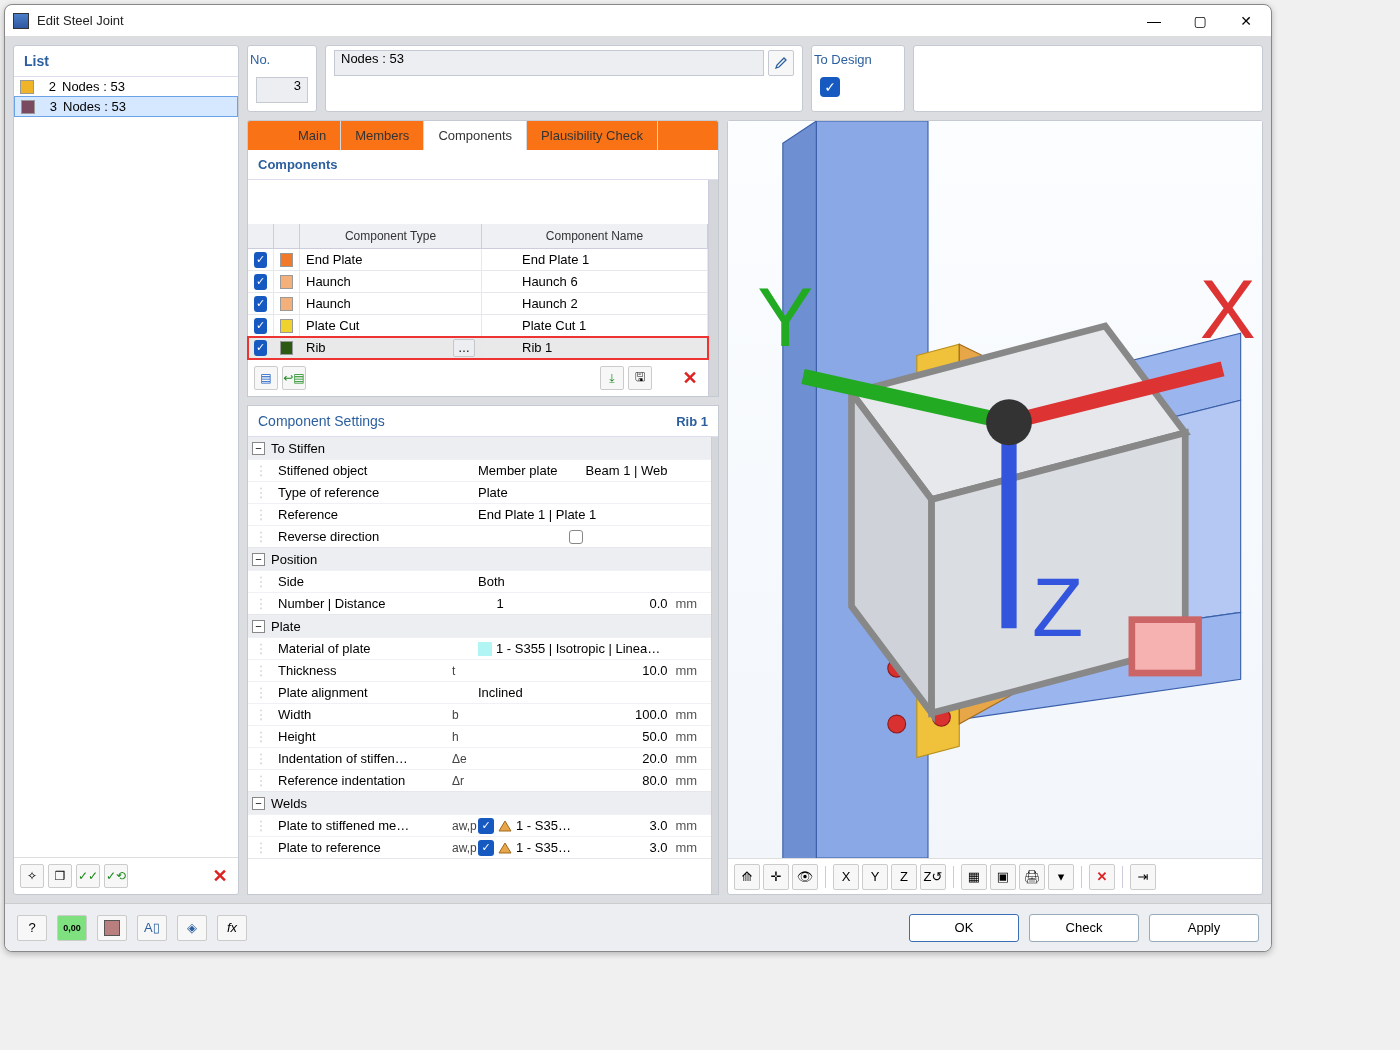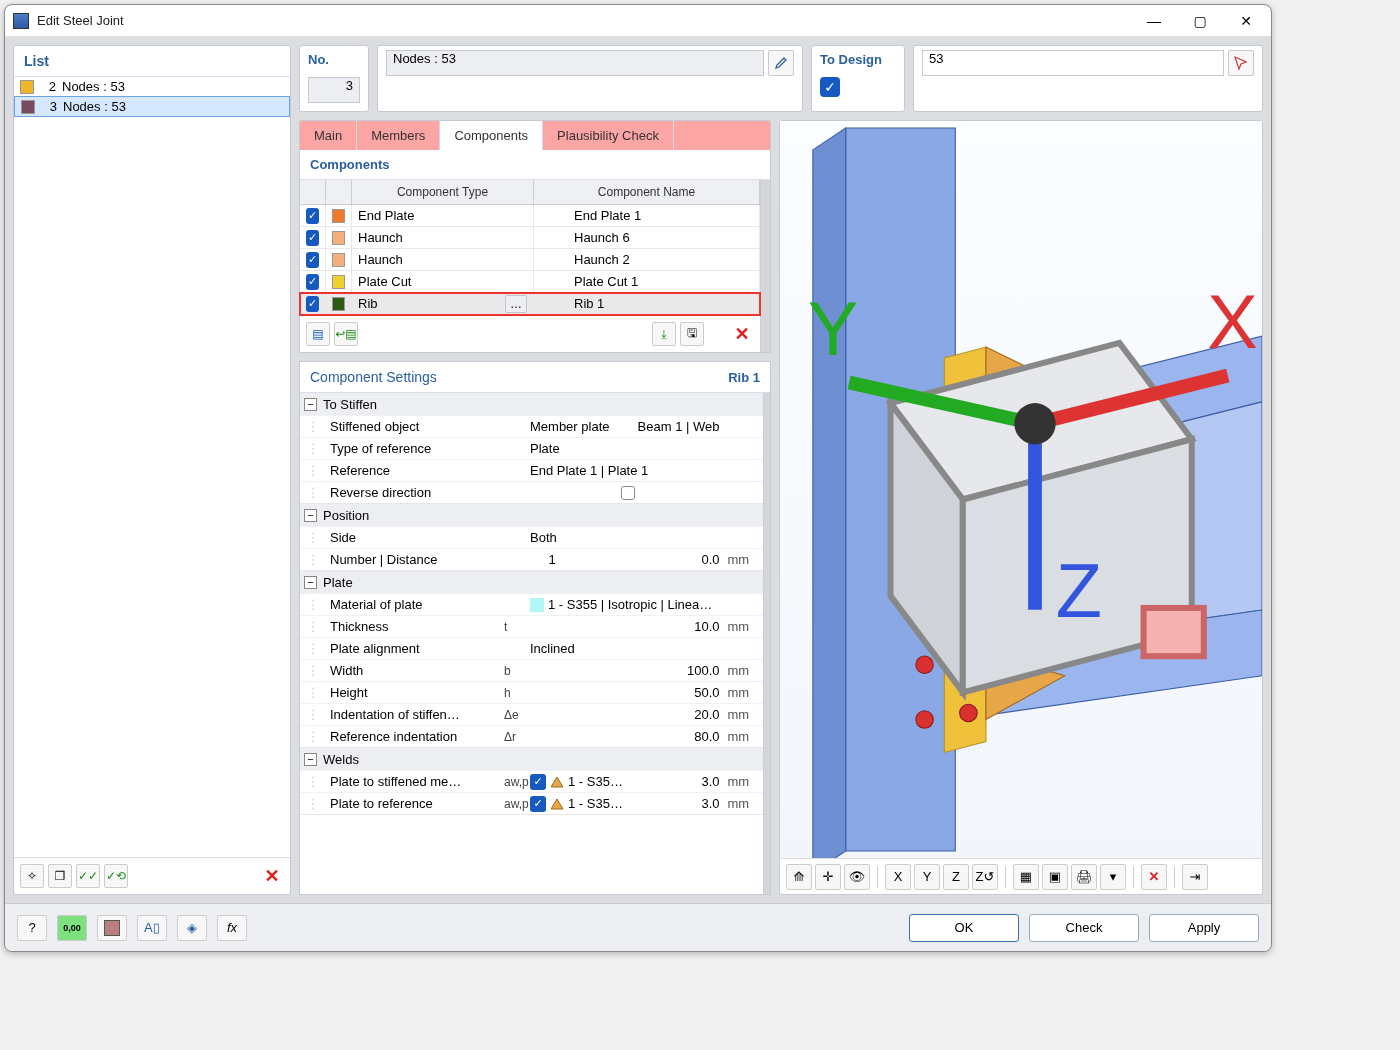--- a/index.html
+++ b/index.html
@@ -18,57 +18,57 @@
 .titlebar .title { font-size:13px; color:#222; flex:1; }
 .titlebar .winbtn { width:46px; height:30px; display:flex; align-items:center; justify-content:center; cursor:pointer; font-size:14px; }
 
 .content { flex:1; display:flex; gap:8px; padding:8px; background:#dcdde1; overflow:hidden; }
 
 .panel { background:#fff; border:1px solid #c5c9d1; border-radius:3px; }
 .panel-header { font-size:14px; color:#2b5f9e; font-weight:600; padding:7px 10px; border-bottom:1px solid #dde; }
 .panel-header.small { font-size:13px; }
 
 
-.left-col { width:278px; display:flex; flex-direction:column; gap:8px; }
+.left-col { width:226px; display:flex; flex-direction:column; gap:8px; }
 .list-panel { flex:1; display:flex; flex-direction:column; }
 .list-body { flex:1; font-size:13px; }
 .list-row { display:flex; align-items:center; padding:2px 6px; gap:4px; cursor:pointer; }
 .list-row.sel { background:#d5e8ff; border:1px solid #6aa3e8; }
 .list-row .num { width:18px; text-align:right; margin-right:2px;}
 .swatch { width:14px; height:14px; border:1px solid #999; display:inline-block; }
 .list-toolbar { display:flex; align-items:center; gap:4px; padding:6px; border-top:1px solid #ddd; }
 .list-toolbar .spacer { flex:1; }
 .tbtn { width:24px; height:24px; border:1px solid #ccc; background:#f7f7f7; display:flex; align-items:center; justify-content:center; cursor:pointer; font-size:12px; border-radius:2px;}
 .tbtn.danger { color:#d22; font-weight:bold; border:none; background:none; font-size:18px;}
 
 
 .mid-col { flex:1; display:flex; flex-direction:column; gap:8px; min-width:0; }
 .top-fields { display:flex; gap:8px; }
 .field-group { display:flex; flex-direction:column; background:#fff; border:1px solid #c5c9d1; border-radius:3px; }
-.field-group .lbl { font-size:13px; color:#2b5f9e; font-weight:700; padding:6px 8px; }
+.field-group .lbl { font-size:13px; color:#2b5f9e; font-weight:400; padding:6px 2px; }
 .field-group .val { padding:4px 8px 8px; }
 .field-group input[type=text], .field-group .textbox {
   width:100%; height:26px; border:1px solid #c5c9d1; background:#eceef1; padding:0 6px; font-size:13px;
 }
 .name-row { display:flex; gap:4px; align-items:center; padding:4px 8px 8px;}
 .name-row .textbox { flex:1; }
 .iconbtn { width:26px; height:26px; border:1px solid #c5c9d1; background:#f7f7f7; display:flex; align-items:center; justify-content:center; cursor:pointer; border-radius:2px; }
 .checkbox { width:20px; height:20px; border-radius:4px; background:#1559c1; display:flex; align-items:center; justify-content:center; color:#fff; font-size:14px; cursor:pointer; }
 .checkbox.sm { width:16px; height:16px; font-size:11px; border-radius:3px;}
 
 .mid-body { flex:1; display:flex; gap:8px; min-height:0; }
 .mid-left { width:472px; display:flex; flex-direction:column; min-height:0; }
-.tabs { display:flex; background:#fca5a5; border:1px solid #c5c9d1; border-bottom:none; border-top-left-radius:3px; border-top-right-radius:3px; }
+.tabs { display:flex; background:#f97316; border:1px solid #c5c9d1; border-bottom:none; border-top-left-radius:3px; border-top-right-radius:3px;padding-left:36px; }
 .tab { padding:7px 14px; font-size:13px; color:#333; cursor:pointer; border-right:1px solid #d5d8dd;}
 .tab.active { background:#fff; font-weight:500; }
 
 .mid-left-body { flex:1; display:flex; flex-direction:column; gap:8px; overflow:hidden; }
 .components-panel { background:#fff; border:1px solid #c5c9d1; border-top:none; display:flex; flex-direction:column; }
 .comp-table { display:flex; flex-direction:column; font-size:13px; }
-.comp-head { display:flex; background:#eef0f4; border-bottom:1px solid #ccd; font-size:12px; color:#333; }
+.comp-head { display:flex; background:#eef0f4; border-bottom:1px solid #ccd; font-size:12px; color:#333;margin-top:44px; }
 .comp-head .ch { padding:5px 6px; border-right:1px solid #ccd; }
 .ch-chk{width:26px;} .ch-sw{width:26px;} .ch-type{width:182px;} .ch-name{flex:1;}
 .comp-row { display:flex; align-items:center; border-bottom:1px solid #e5e7eb; height:22px; }
 .comp-row .c { padding:1px 6px; border-right:1px solid #e5e7eb; height:100%; display:flex; align-items:center;}
 .c-chk{width:26px;justify-content:center;} .c-sw{width:26px;justify-content:center;} .c-type{width:182px;} .c-name{flex:1;margin-left:34px;}
 .comp-row.sel { background:#e9e9e9; }
 .comp-row.hl { outline:2px solid #e33; outline-offset:-1px; position:relative; z-index:2;}
 .dots-btn { width:22px; height:18px; background:#eceef1; border:1px solid #c4c8ce; font-size:12px; display:flex; align-items:center; justify-content:center; margin-left:auto; cursor:pointer; border-radius:2px;}
 .scroll-hint { width:10px; background:#d4d6da; border-left:1px solid #ccd; }
 .comp-body{display:flex;}
@@ -177,28 +177,20 @@
             </div>
           </div>
         </div>
         <div class="field-group" style="width:94px;">
           <div class="lbl">To Design</div>
           <div class="val" style="display:flex;justify-content:flex-start;">
             <div class="checkbox">✓</div>
           </div>
         </div>
         <div class="field-group" style="width:350px;">
-          <div class="name-row">
-            <div class="textbox" style="background:#fff;">53</div>
-            <div class="iconbtn">
-              <svg width="16" height="16">
-                  <path d="M2 2 L6 14 L8 9 L13 7 Z" fill="#fff" stroke="#c33" stroke-width="1.2"></path>
-                </svg>
-            </div>
-          </div>
         </div>
       </div>
 
       <div class="mid-body">
 
         <div class="mid-left">
           <div class="tabs" id="tabs">
               <div class="tab">Main</div>
               <div class="tab">Members</div>
               <div class="tab active">Components</div>

